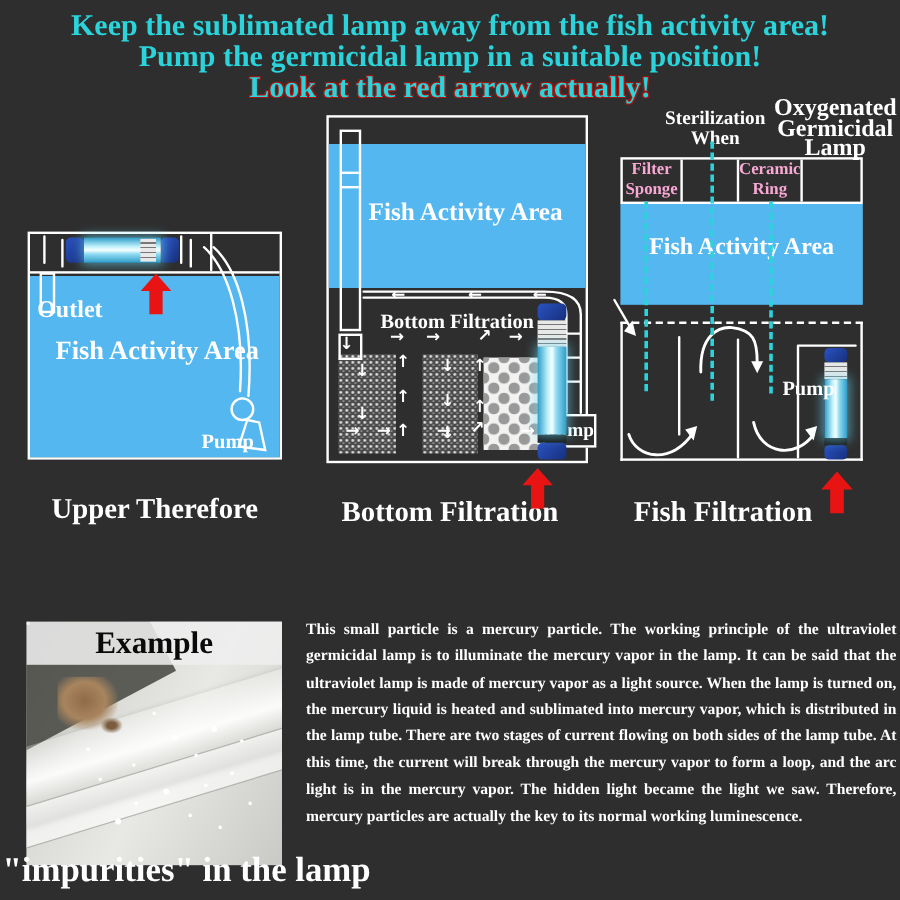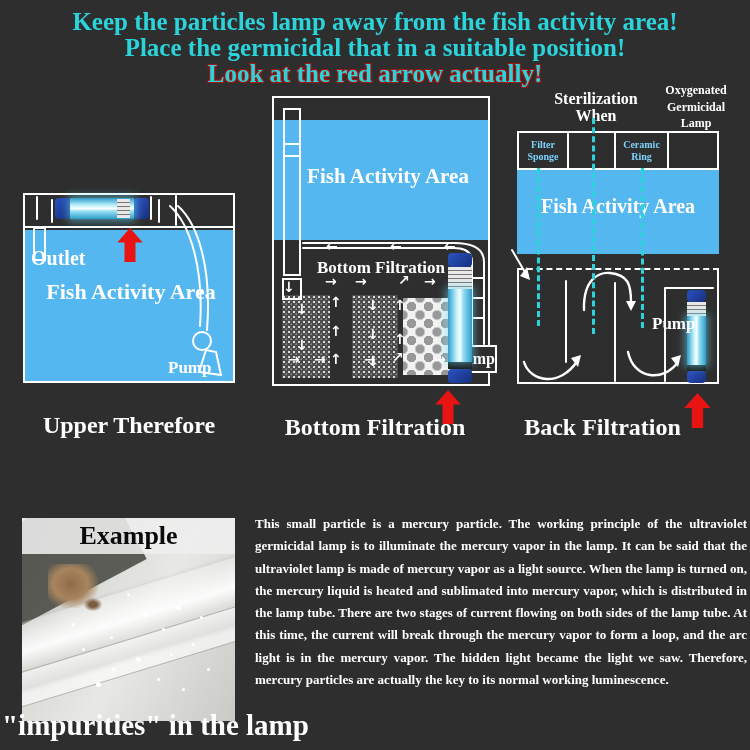--- a/index.html
+++ b/index.html
@@ -41,21 +41,21 @@
   .polka{position:absolute;background-color:#f2f2f0;
     background-image:radial-gradient(circle,#999 4.5px,transparent 5px),radial-gradient(circle,#999 4.5px,transparent 5px);
     background-size:17px 17px;background-position:0 0,8.5px 8.5px;z-index:2;}
   .wtube{position:absolute;border:2px solid #fff;z-index:3;}
   .wline{position:absolute;background:#fff;z-index:3;}
   .fa{position:absolute;color:#fff;font-family:"DejaVu Sans",sans-serif;font-size:14px;font-weight:bold;z-index:4;line-height:1;}
   .fa-u::before{content:"\2191";} .fa-d::before{content:"\2193";} .fa-r::before{content:"\2192";}
   .fa-l::before{content:"\2190";} .fa-ur::before{content:"\2197";}
   
   .cells{position:absolute;display:grid;grid-template-columns:50px 47px 53px 1fr;border:2px solid #fff;z-index:3;}
-  .cell{border-right:2px solid #fff;color:#7dd3fc;font-size:10px;line-height:1.15;display:flex;align-items:center;justify-content:center;text-align:center;white-space:pre-line;}
+  .cell{border-right:2px solid #fff;color:#f9a8d4;font-size:14px;line-height:1.15;display:flex;align-items:center;justify-content:center;text-align:center;white-space:pre-line;}
   .cell:last-child{border-right:none;}
   .dash-cyan{position:absolute;width:0;border-left:3px dashed var(--cyan);z-index:5;}
   .chamber{position:absolute;border:2px solid #fff;border-top:2px dashed #fff;z-index:2;}
   
   .redarrow{position:absolute;z-index:6;}
   
   .overlay{position:absolute;left:0;top:0;z-index:3;pointer-events:none;}
   
   .note-title{position:absolute;font-size:37px;color:var(--note_yellow);
     text-shadow:2px 2px 0 var(--outline_red),-1px -1px 0 var(--outline_red),1px -1px 0 var(--outline_red),-1px 1px 0 var(--outline_red);}
@@ -76,22 +76,22 @@
     display:flex;align-items:center;justify-content:center;color:#0a0a0a;font-size:26px;}
   .impurities{position:absolute;font-size:29px;color:#fff;}
   .para{position:absolute;color:#ffffff;font-size:13px;line-height:22.3px;text-align:justify;}
 </style>
 </head>
 <body>
 
 <div class="page">
 
   <div>
-    <div class="hline" style="top:8px;">Keep the particles lamp away from the fish activity area!</div>
-    <div class="hline" style="top:34px;">Place the germicidal that in a suitable position!</div>
+    <div class="hline" style="top:8px;">Keep the sublimated lamp away from the fish activity area!</div>
+    <div class="hline" style="top:34px;">Pump the germicidal lamp in a suitable position!</div>
     <div class="hline redline" style="top:60px;">Look at the red arrow actually!</div>
   </div>
 
   <div class="tank" style="left:23px;top:193px;width:212px;height:190px;">
     <div style="position:absolute;left:0;top:0;right:0;height:33px;border-bottom:2px solid #fff;"></div>
     <div class="bluearea" style="left:0;top:35px;right:0;bottom:0;"></div>
     <div class="wtube" style="left:8px;top:32px;width:13px;height:34px;"></div>
     <div class="lbl" style="left:6px;top:52px;font-size:20px;">Outlet</div>
     <div class="lbl ctr" style="left:0;top:84px;width:212px;font-size:22px;z-index:4;">Fish Activity Area</div>
     <div class="lbl" style="left:143px;top:163px;font-size:17px;z-index:4;">Pump</div>
@@ -155,21 +155,21 @@
   <div class="fa fa-ur" style="left:398px;top:273px;"></div>
   <div class="fa fa-r" style="left:424px;top:274px;"></div>
   <div class="fa fa-r" style="left:288px;top:352px;"></div>
   <div class="fa fa-r" style="left:314px;top:352px;"></div>
   <div class="fa fa-r" style="left:364px;top:352px;"></div>
   <div class="fa fa-ur" style="left:392px;top:350px;"></div>
   <div class="fa fa-r" style="left:434px;top:352px;"></div>
 
   <div class="lbl ctr pre" style="left:536px;top:90px;width:120px;font-size:16px;line-height:17px;z-index:4;">Sterilization
 When</div>
-  <div class="lbl ctr pre" style="left:645px;top:82px;width:102px;font-size:12px;line-height:16.5px;z-index:4;">Oxygenated
+  <div class="lbl ctr pre" style="left:645px;top:82px;width:102px;font-size:20px;line-height:16.5px;z-index:4;">Oxygenated
 Germicidal
 Lamp</div>
 
   <div class="cells" style="left:517px;top:131px;width:202px;height:39px;">
     <div class="cell">Filter
 Sponge</div>
     <div class="cell"></div>
     <div class="cell">Ceramic
 Ring</div>
     <div class="cell"></div>
@@ -187,21 +187,21 @@
   <div class="lampV" style="left:687px;top:290px;width:19px;height:93px;">
     <div class="cap" style="height:12px;"></div>
     <div class="lamplabelV" style="height:14px;"></div>
     <div class="tubeV"></div>
     <div class="darkseg" style="height:6px;"></div>
     <div class="cap" style="height:12px;"></div>
   </div>
   <svg class="redarrow" style="left:684px;top:393px;" width="27" height="35" viewBox="0 0 30 40">
     <polygon points="15,0 30,17 21.5,17 21.5,40 8.5,40 8.5,17 0,17" fill="#e81414"></polygon>
     </svg>
-  <div class="caption" style="left:500px;top:414px;width:205px;">Back Filtration</div>
+  <div class="caption" style="left:500px;top:414px;width:205px;">Fish Filtration</div>
 
   <svg class="overlay" width="750" height="750" viewBox="0 0 750 750">
     <g stroke="#ffffff" stroke-width="2" fill="none" stroke-linecap="round">
 
       <path d="M37,197 V219 M52,200 V222 M151,197 V219 M159,200 V222 M176,195 V225"></path>
 
       <path d="M178,206 C198,224 212,268 207,330"></path>
       <path d="M170,206 C190,224 204,268 200,326"></path>
 
       <circle cx="202" cy="341" r="9"></circle>

